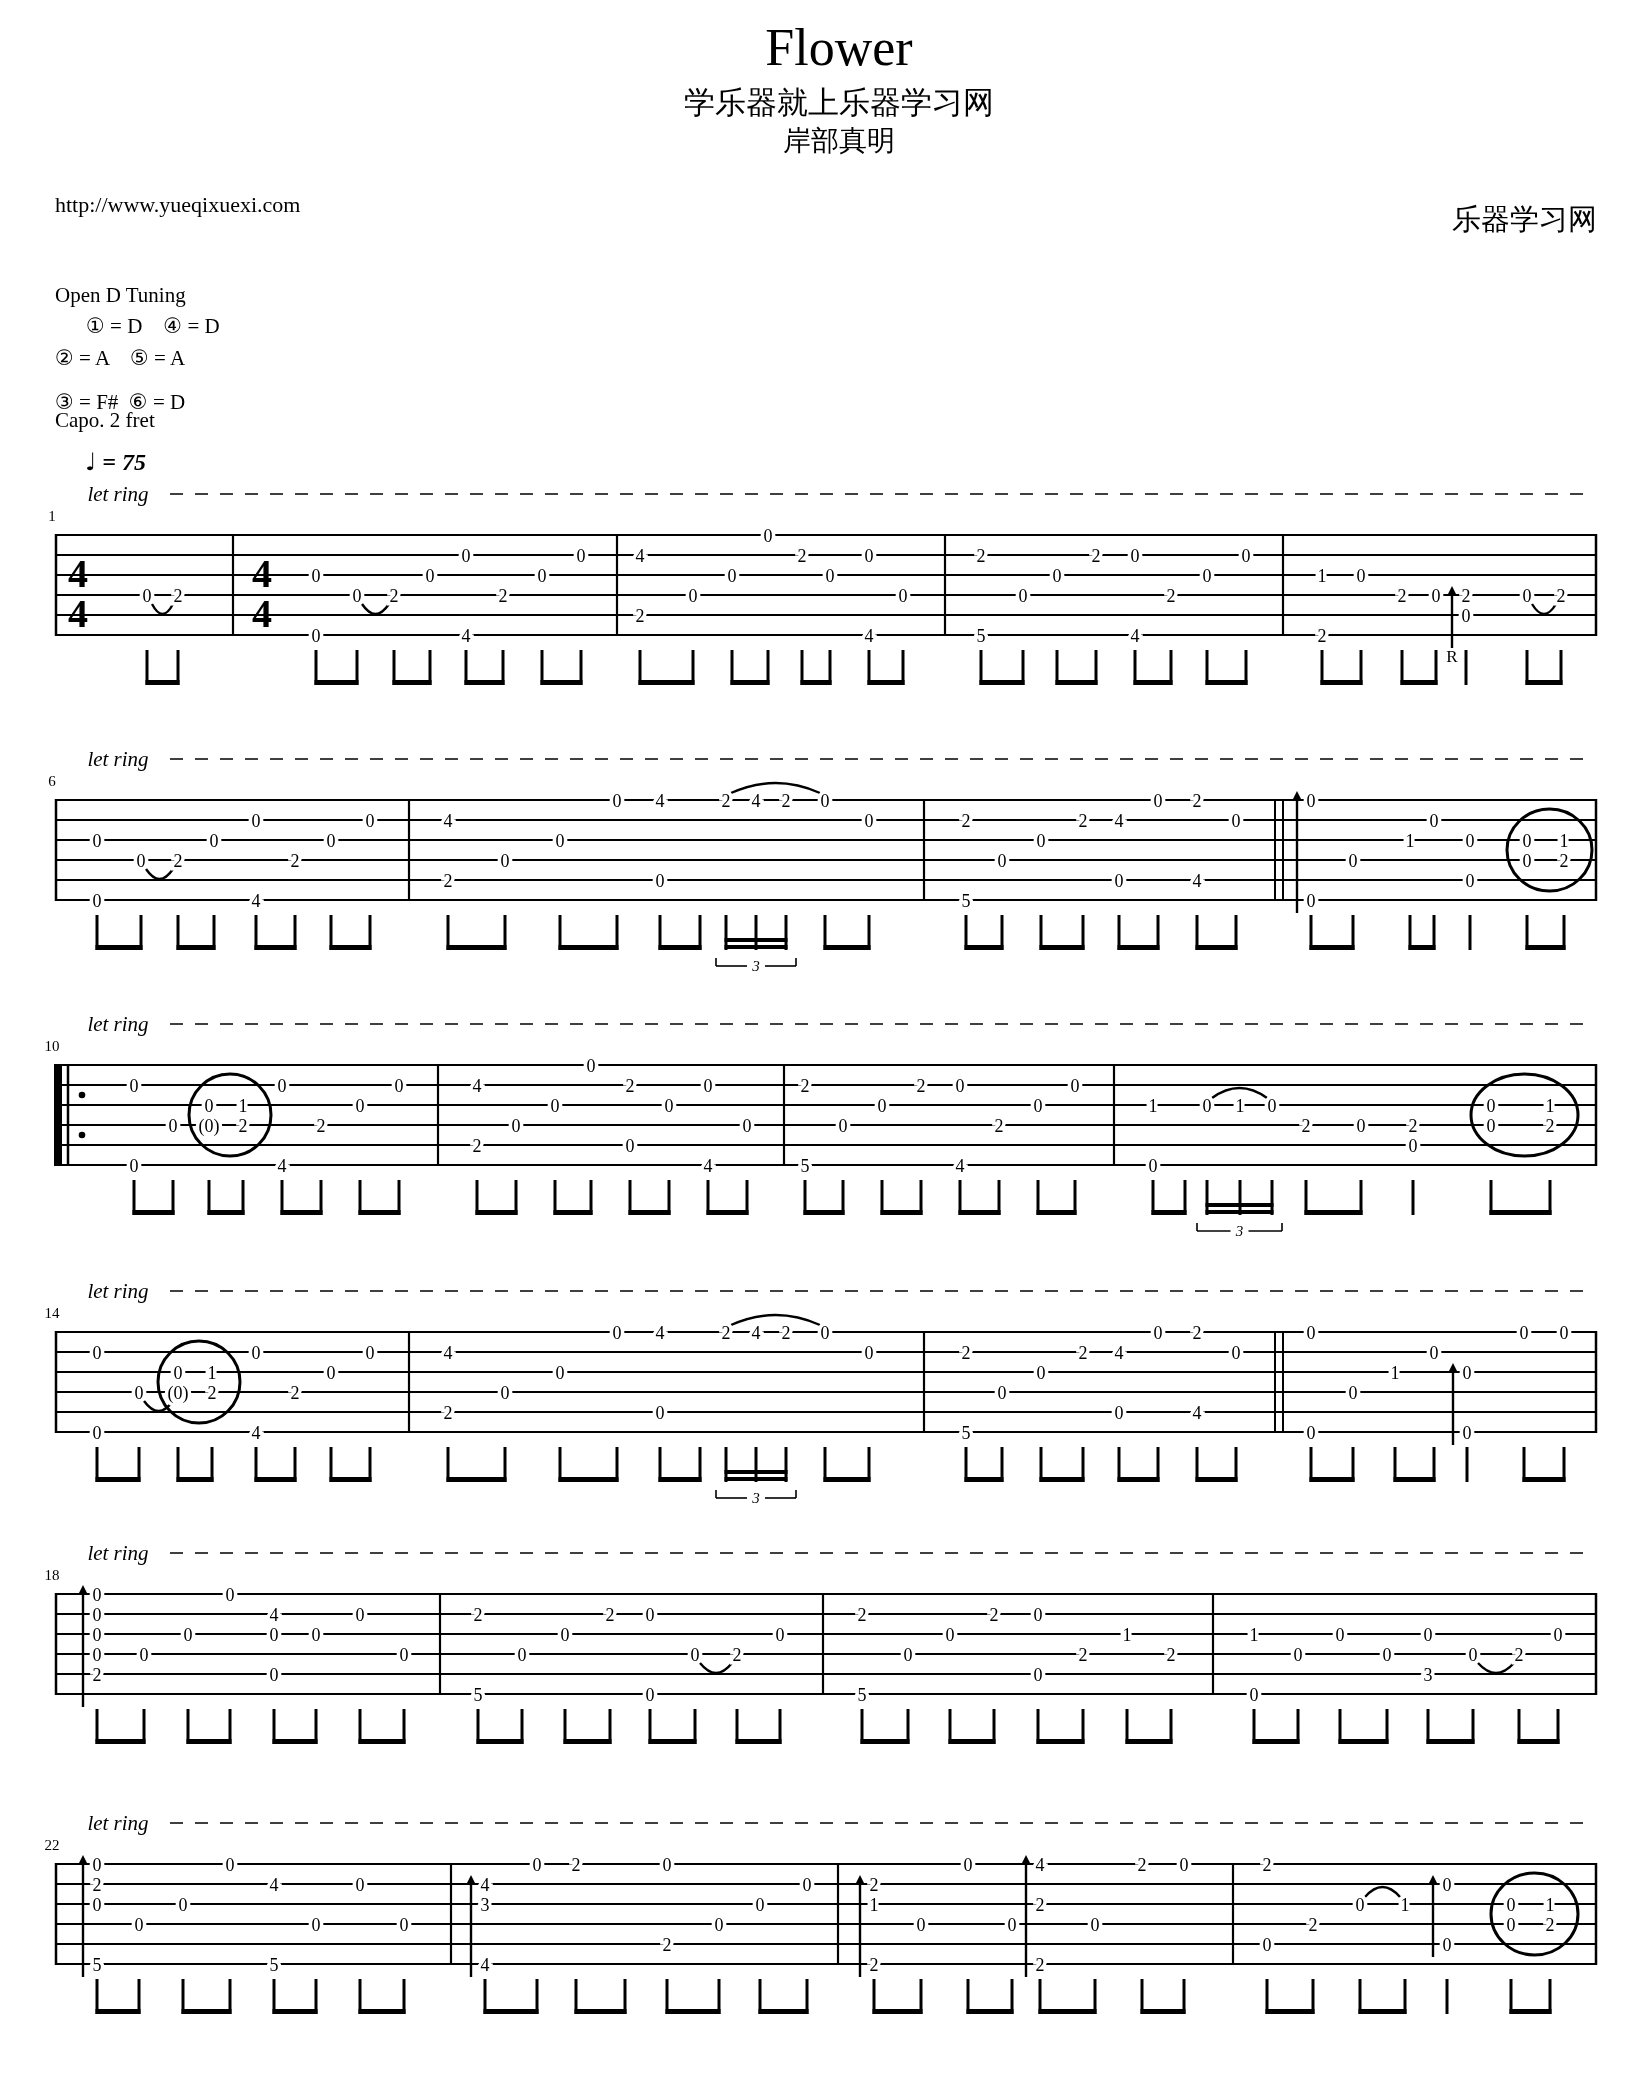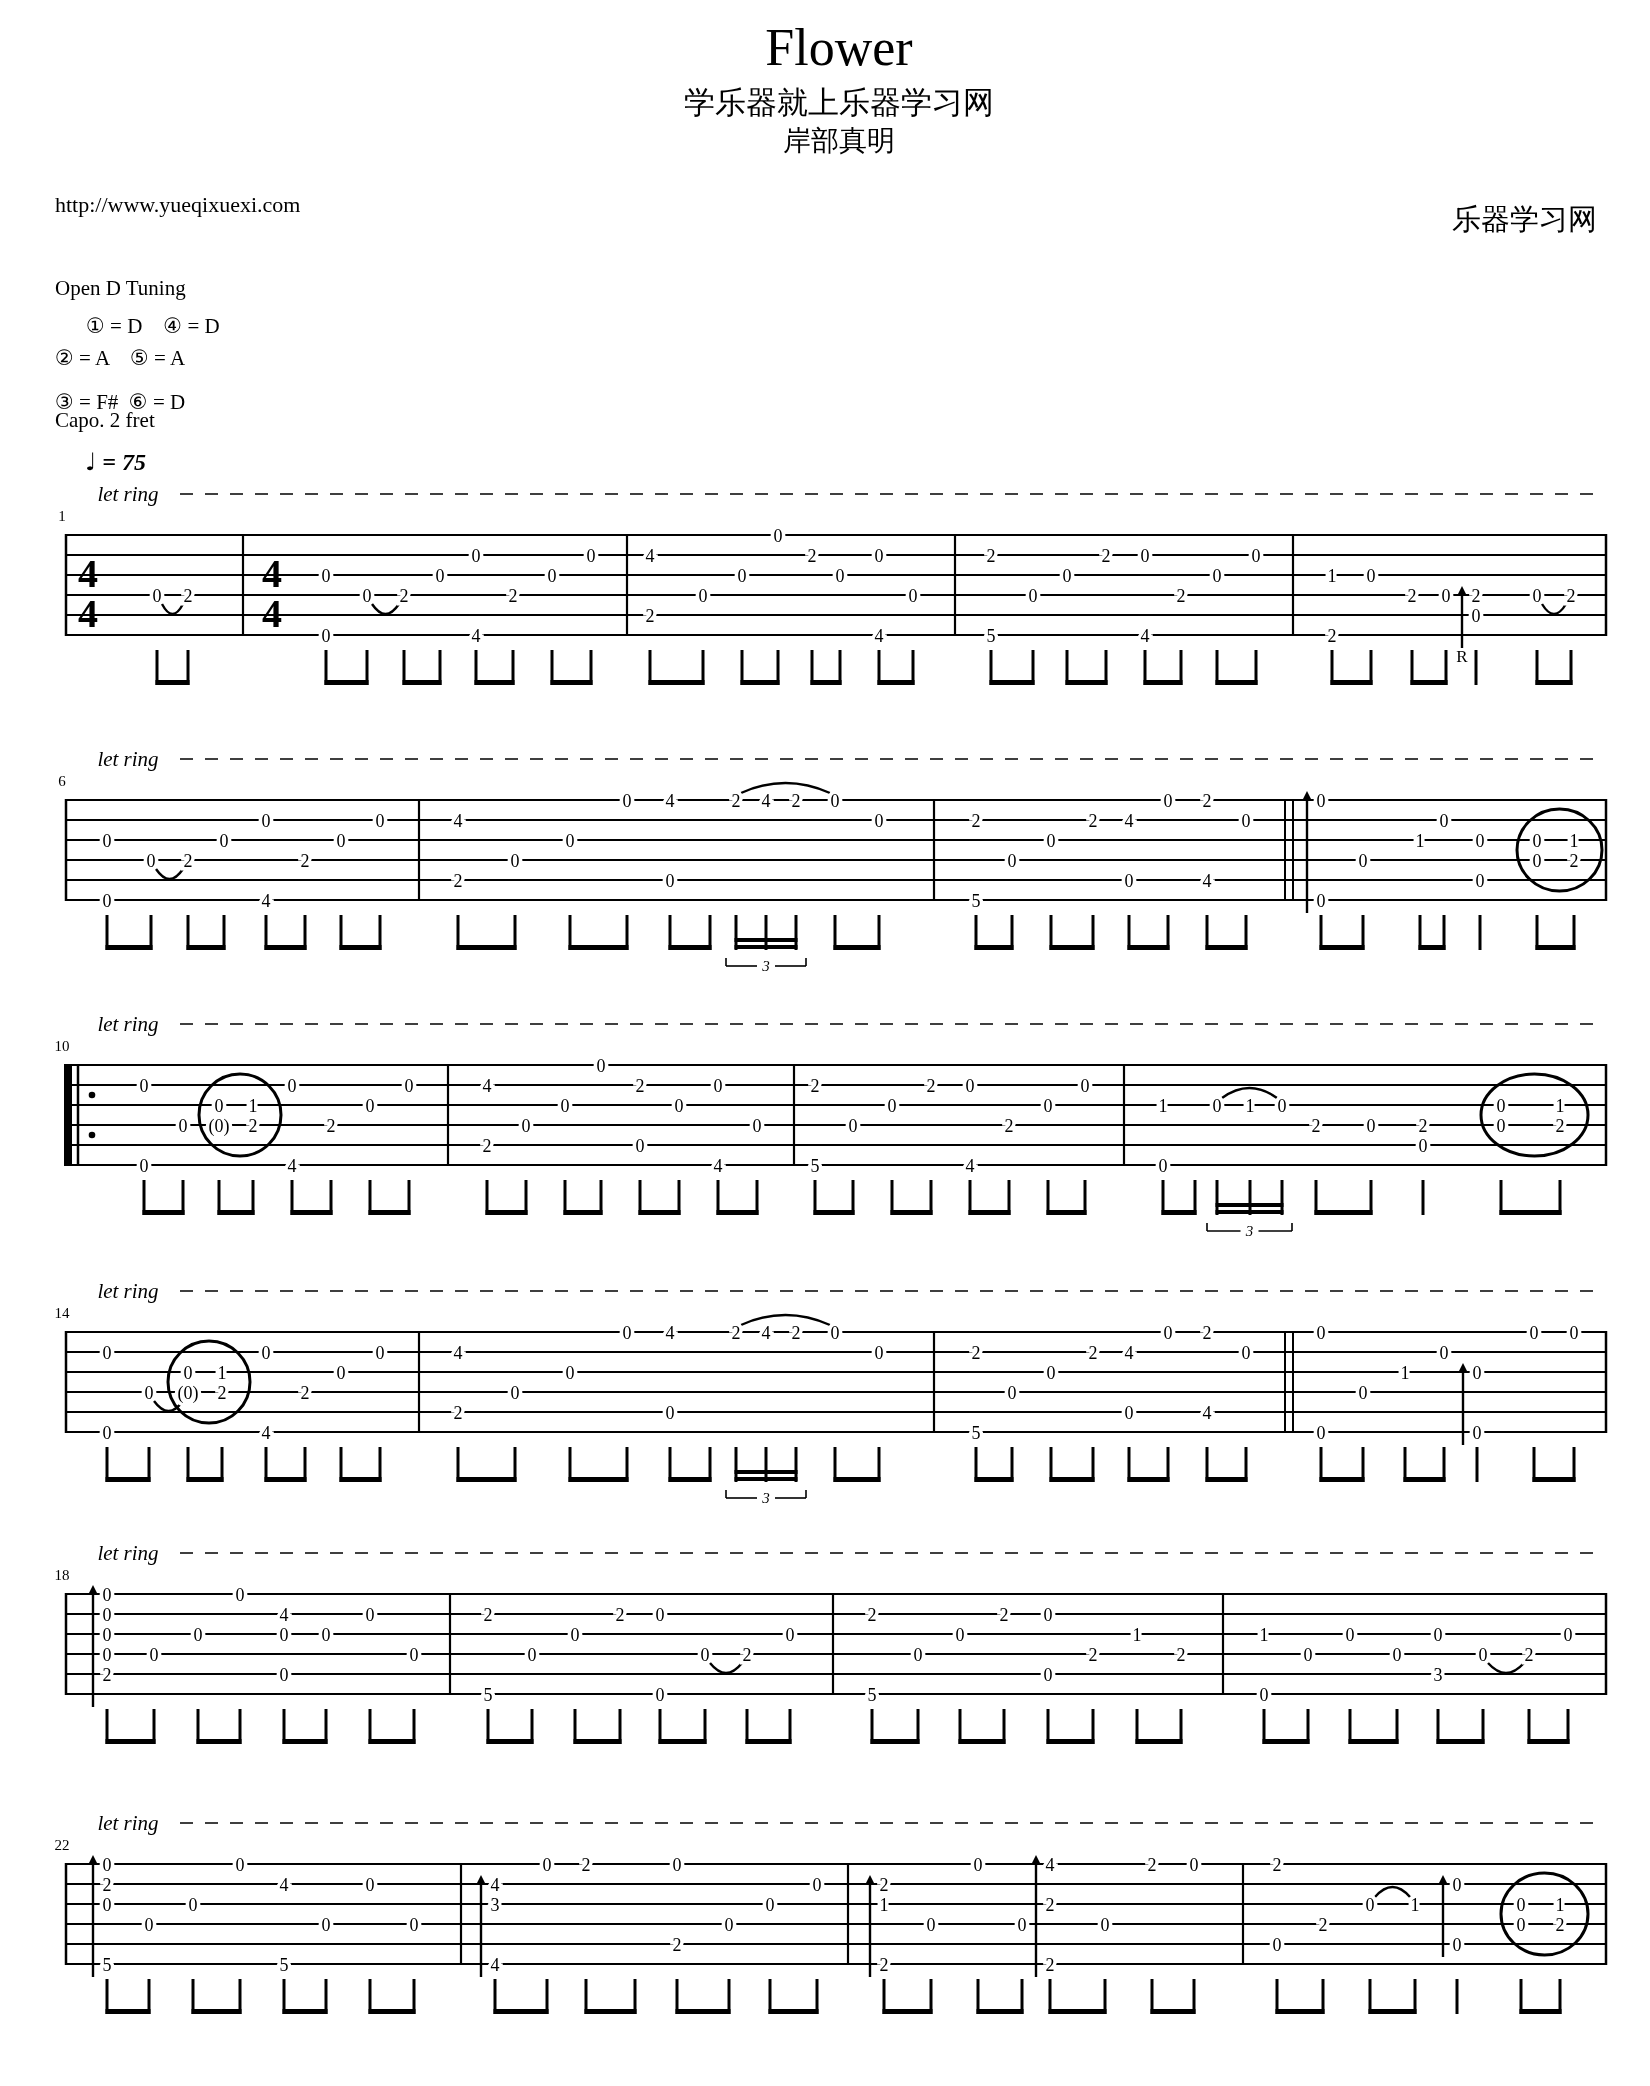--- a/index.html
+++ b/index.html
@@ -6,29 +6,29 @@
   body{width:1650px;height:2086px;position:relative;overflow:hidden;
        font-family:"Liberation Serif","DejaVu Serif",serif;color:#000;}
   .abs{position:absolute;}
   .center{left:0;right:0;text-align:center;padding-left:28px;}
   #title{top:18px;font-size:52px;}
   #subtitle{top:82px;font-size:31px;}
   #artist{top:122px;font-size:28px;}
   #url{left:55px;top:192px;font-size:22px;}
   #site{right:53px;top:200px;font-size:29px;}
   .tun{left:55px;font-size:21px;white-space:pre;font-family:"Liberation Serif","DejaVu Serif","DejaVu Sans",serif;}
-  #tun-label{top:276px;}
+  #tun-label{top:283px;}
   #tun-1{top:314px;margin-left:31px;}
   #tun-2{top:346px;text-align:center;}
   #tun-3{top:390px;}
   #tun-capo{top:408px;}
   #tempo{left:85px;top:448px;font-size:24px;font-weight:bold;
          font-family:"DejaVu Sans","Liberation Serif",serif;}
   #tempo .eq{font-family:"Liberation Serif",serif;font-style:italic;}
-  .sys{position:absolute;left:10px;width:1368px;height:270px;}
+  .sys{position:absolute;left:0;width:1368px;height:270px;}
   svg text{font-family:"Liberation Serif","DejaVu Serif",serif;}
 </style>
 </head>
 <body>
 
 <div class="abs center" id="title">Flower</div>
 <div class="abs center" id="subtitle">学乐器就上乐器学习网</div>
 <div class="abs center" id="artist">岸部真明</div>
 <div class="abs" id="url">http://www.yueqixuexi.com</div>
 <div class="abs" id="site">乐器学习网</div>

